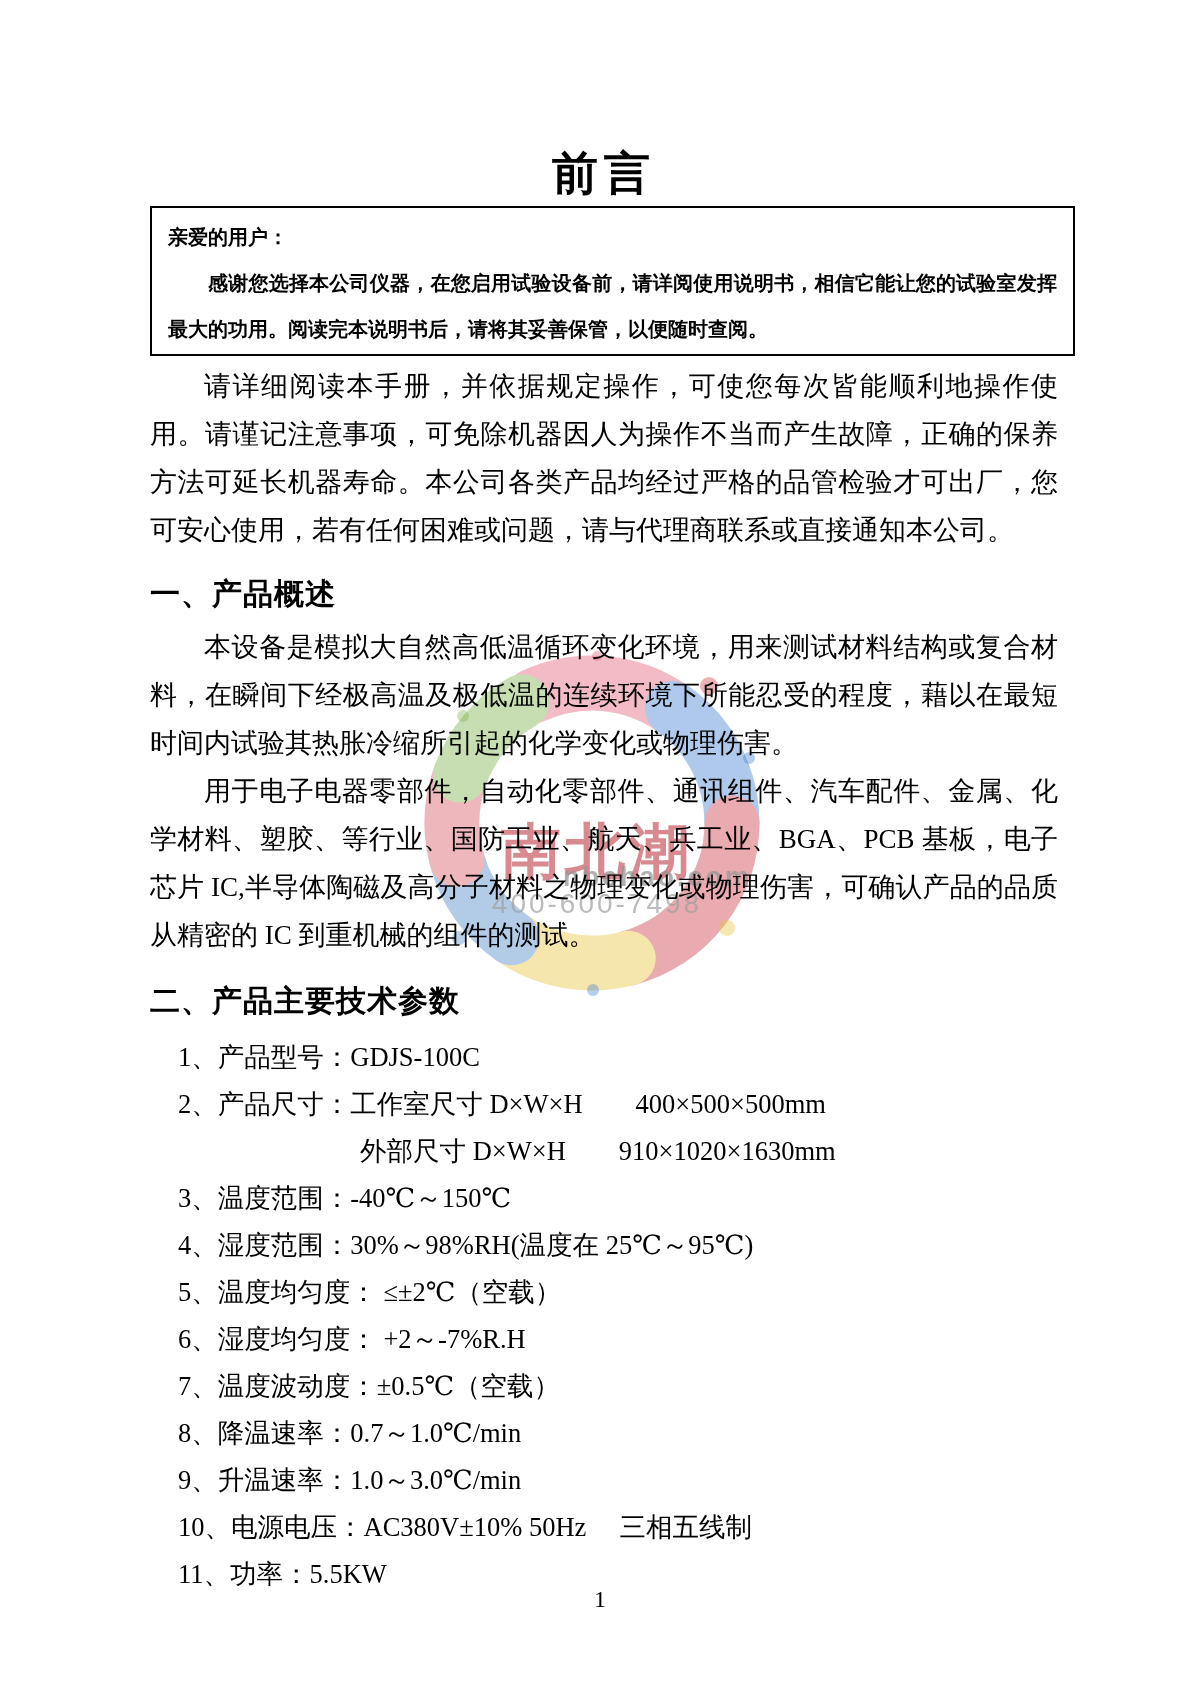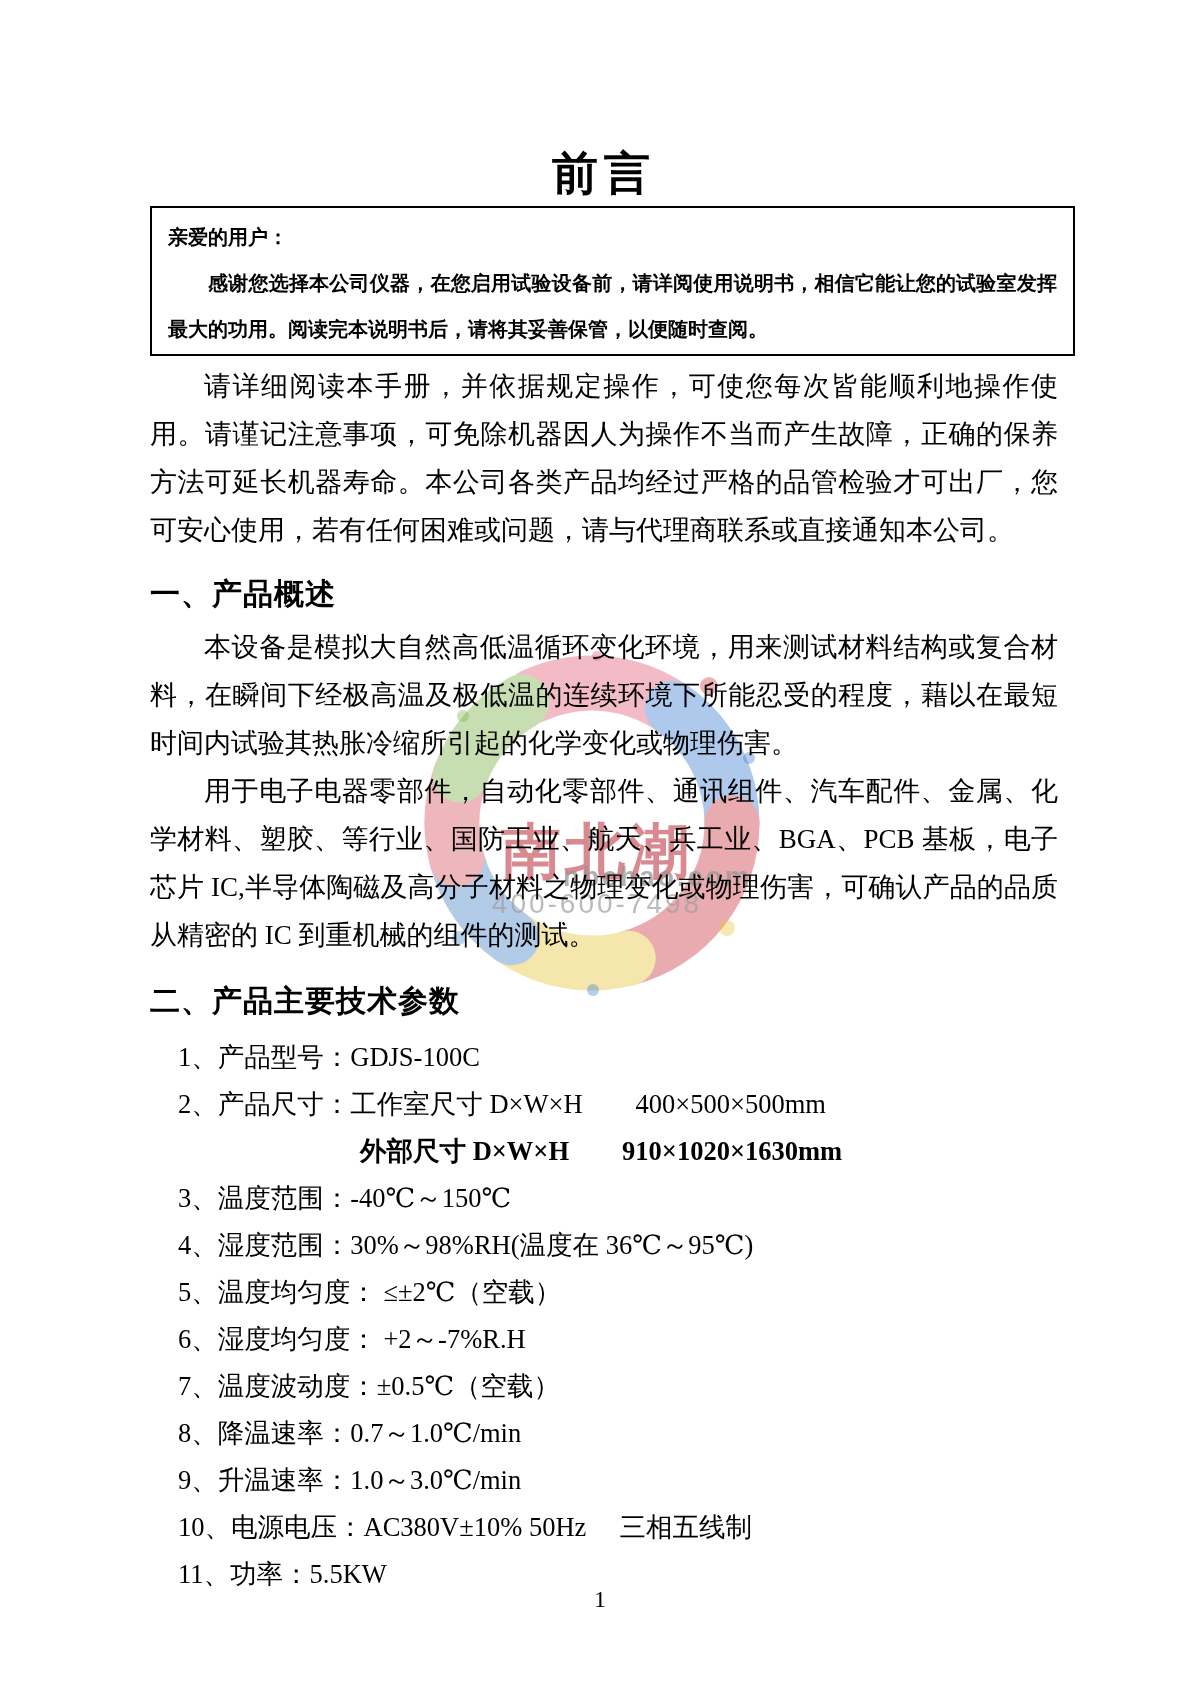--- a/index.html
+++ b/index.html
@@ -70,21 +70,21 @@
     letter-spacing: 1px;
   }
   h2.section-specs { margin-top: 22px; margin-bottom: 12px; }
 
   ul.specs {
     list-style: none;
     margin: 8px 0 0 0; padding: 0 0 0 28px;
     font-size: 26.5px; line-height: 47px;
   }
   ul.specs li { white-space: pre-wrap; }
-  ul.specs li.cont { padding-left: 182px; font-weight: bold; }
+  ul.specs li.cont { padding-left: 182px; }
 
   .page-number {
     position: absolute; left: 0; top: 1586px; width: 1200px; z-index: 1;
     text-align: center; font-size: 24px;
     font-family: "Liberation Serif", serif;
   }
 </style>
 </head>
 <body>
 
@@ -130,21 +130,21 @@
     <h2 class="section">一、产品概述</h2>
     <p class="body-para">本设备是模拟大自然高低温循环变化环境，用来测试材料结构或复合材料，在瞬间下经极高温及极低温的连续环境下所能忍受的程度，藉以在最短时间内试验其热胀冷缩所引起的化学变化或物理伤害。</p>
     <p class="body-para">用于电子电器零部件，自动化零部件、通讯组件、汽车配件、金属、化学材料、塑胶、等行业、国防工业、航天、兵工业、BGA、PCB 基板，电子芯片 IC,半导体陶磁及高分子材料之物理变化或物理伤害，可确认产品的品质从精密的 IC 到重机械的组件的测试。</p>
 
     <h2 class="section section-specs">二、产品主要技术参数</h2>
     <ul class="specs">
       <li>1、产品型号：GDJS-100C</li>
       <li>2、产品尺寸：工作室尺寸 D×W×H　　400×500×500mm</li>
       <li class="cont">外部尺寸 D×W×H　　910×1020×1630mm</li>
       <li>3、温度范围：-40℃～150℃</li>
-      <li>4、湿度范围：30%～98%RH(温度在 36℃～95℃)</li>
+      <li>4、湿度范围：30%～98%RH(温度在 25℃～95℃)</li>
       <li>5、温度均匀度： ≤±2℃（空载）</li>
       <li>6、湿度均匀度： +2～-7%R.H</li>
       <li>7、温度波动度：±0.5℃（空载）</li>
       <li>8、降温速率：0.7～1.0℃/min</li>
       <li>9、升温速率：1.0～3.0℃/min</li>
       <li>10、电源电压：AC380V±10% 50Hz　 三相五线制</li>
       <li>11、功率：5.5KW</li>
     </ul>
   </div>
 

